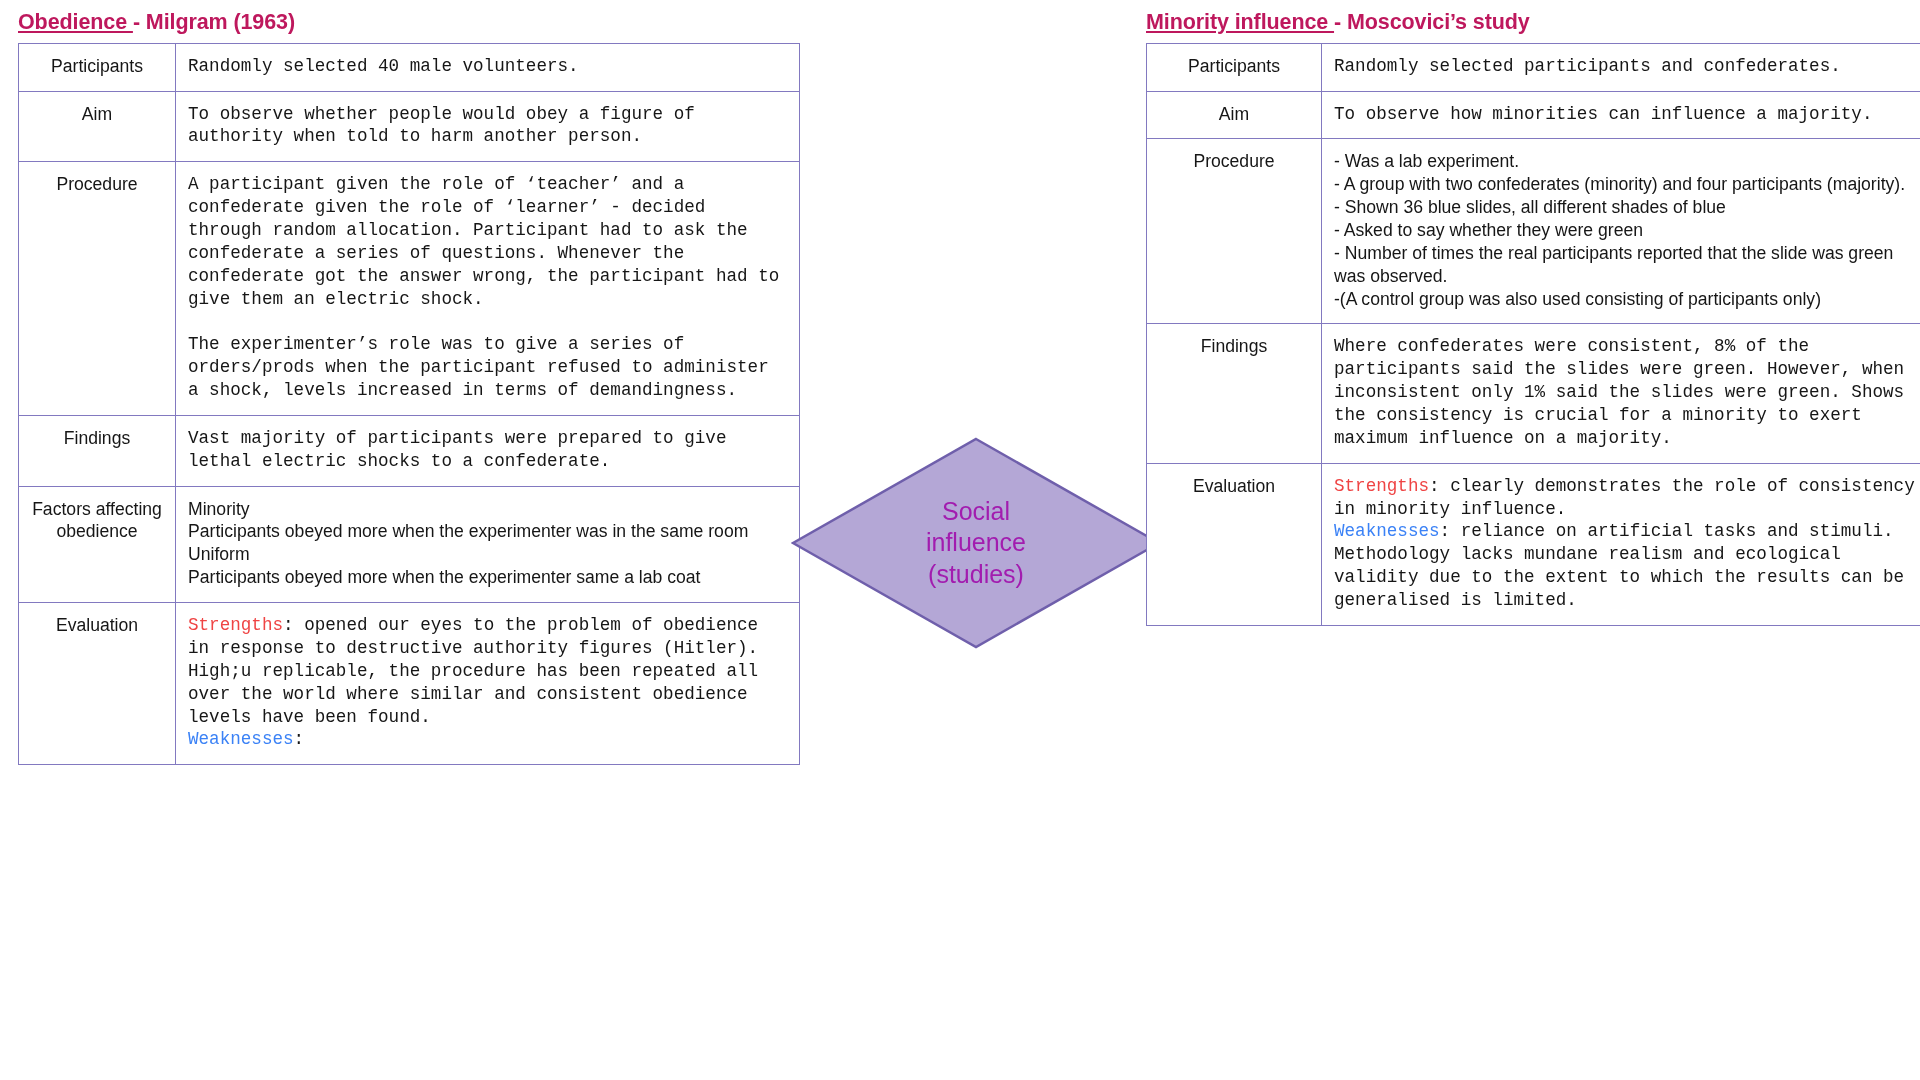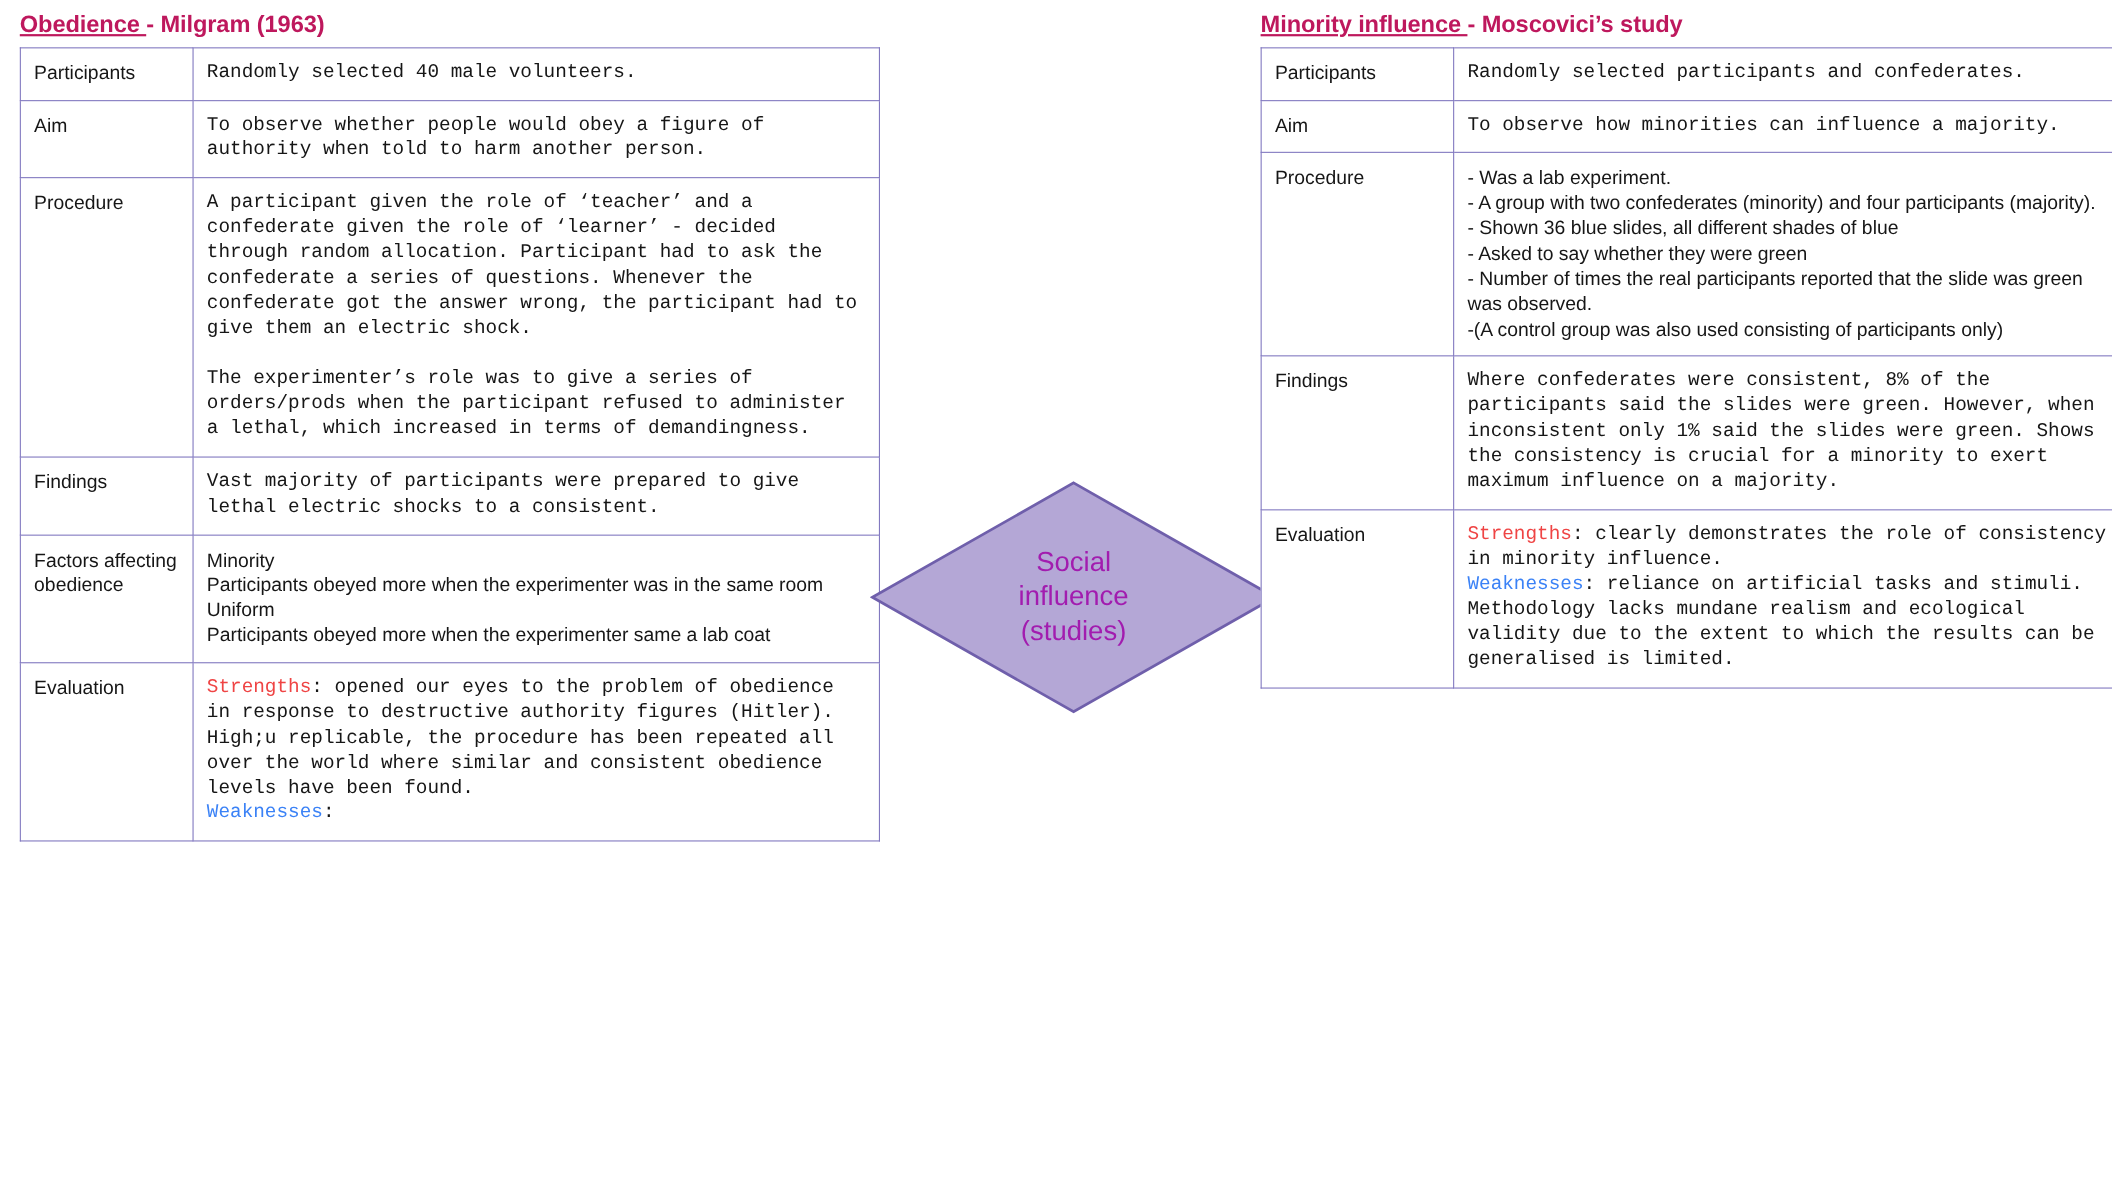--- a/index.html
+++ b/index.html
@@ -54,20 +54,21 @@
     vertical-align: top;
     padding: 11px 12px 13px 12px;
     font-size: 17.6px;
     line-height: 1.30;
     color: #161616;
   }
   td.label-cell {
     width: 132px;
     padding-left: 14px;
     padding-right: 6px;
+    text-align: center;
   }
   #panel-right td.label-cell { width: 150px; }
 
   td.body-cell {
     padding-left: 16px;
     padding-right: 14px;
   }
 
   .para { margin: 0; font-family: Liberation Mono, monospace; }
   .para + .para { margin-top: 1.30em; }
@@ -124,28 +125,28 @@
           <td class="label-cell">Aim</td>
           <td class="body-cell">
             <p class="para">To observe whether people would obey a figure of authority when told to harm another person.</p>
           </td>
         </tr>
 
         <tr>
           <td class="label-cell">Procedure</td>
           <td class="body-cell">
             <p class="para">A participant given the role of ‘teacher’ and a confederate given the role of ‘learner’ - decided through random allocation. Participant had to ask the confederate a series of questions. Whenever the confederate got the answer wrong, the participant had to give them an electric shock.</p>
-            <p class="para">The experimenter’s role was to give a series of orders/prods when the participant refused to administer a lethal, which increased in terms of demandingness.</p>
+            <p class="para">The experimenter’s role was to give a series of orders/prods when the participant refused to administer a shock, levels increased in terms of demandingness.</p>
           </td>
         </tr>
 
         <tr>
           <td class="label-cell">Findings</td>
           <td class="body-cell">
-            <p class="para">Vast majority of participants were prepared to give lethal electric shocks to a consistent.</p>
+            <p class="para">Vast majority of participants were prepared to give lethal electric shocks to a confederate.</p>
           </td>
         </tr>
 
         <tr>
           <td class="label-cell">Factors affecting obedience</td>
           <td class="body-cell">
             <div>Minority</div>
             <div>Participants obeyed more when the experimenter was in the same room</div>
             <div>Uniform</div>
             <div>Participants obeyed more when the experimenter same a lab coat</div>

